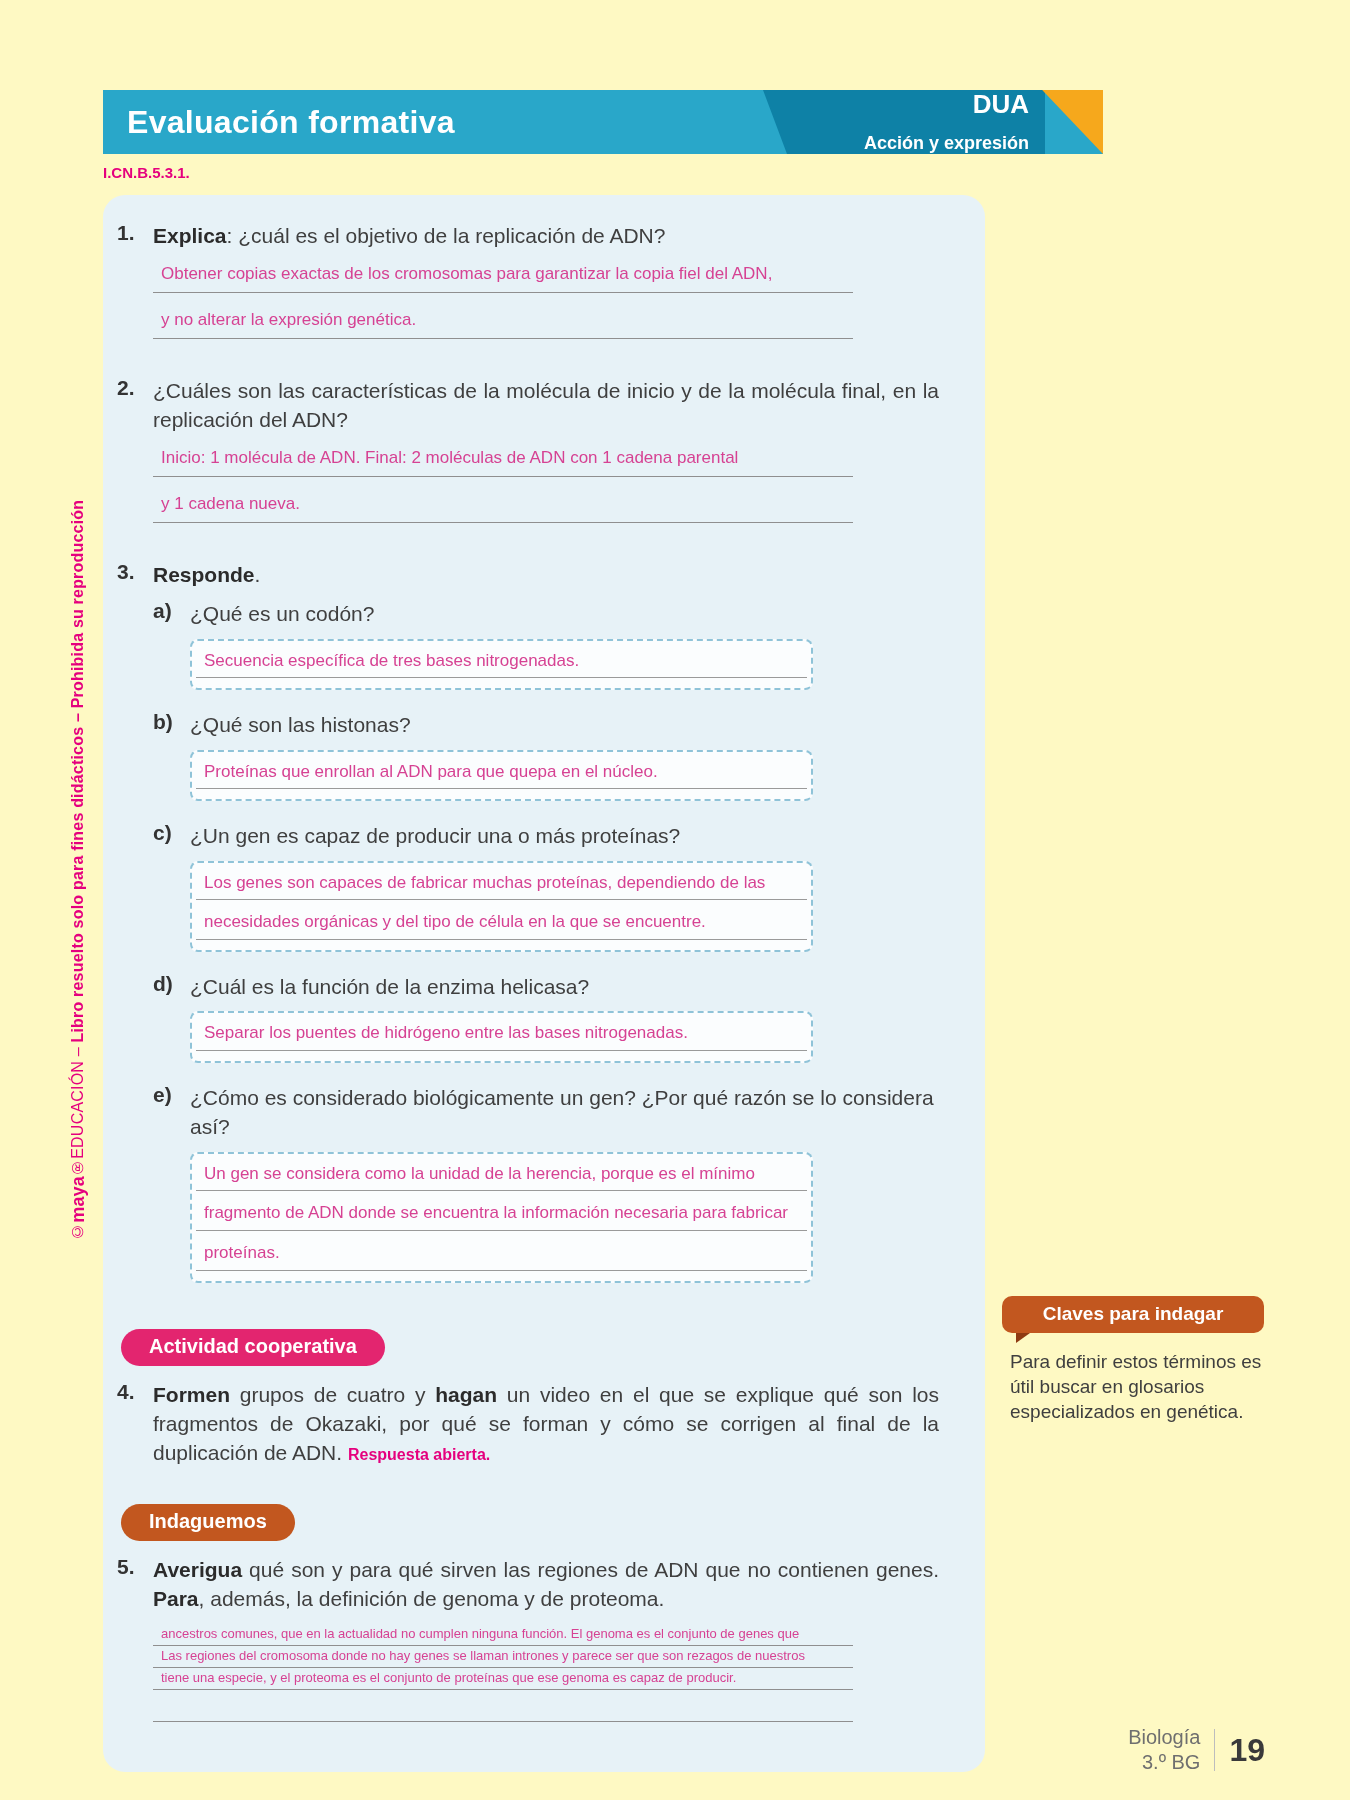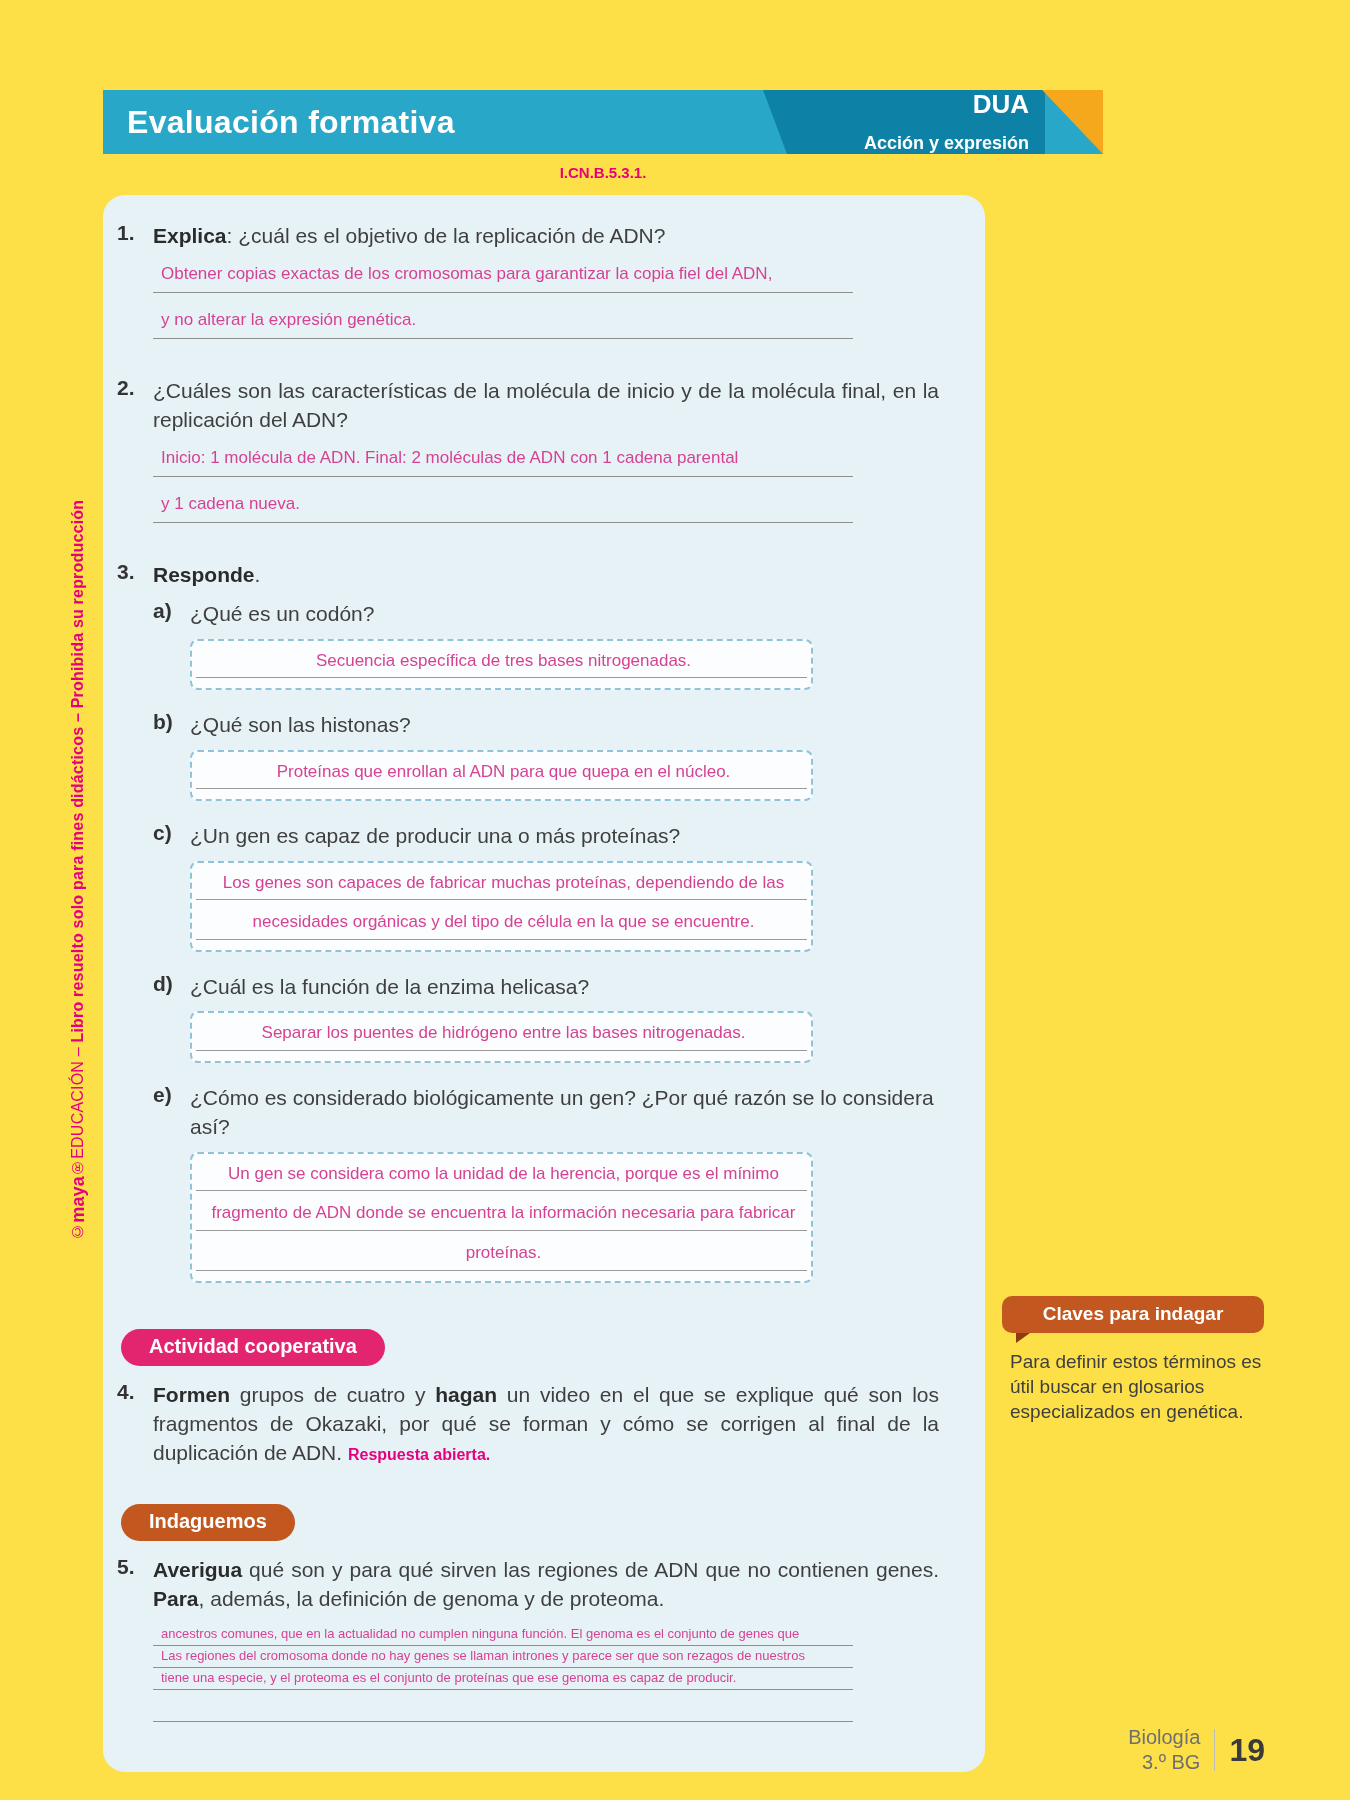--- a/index.html
+++ b/index.html
@@ -1,32 +1,32 @@
 <!DOCTYPE html>
 <html><head>
 <meta charset="utf-8">
 <style>
   * { margin:0; padding:0; box-sizing:border-box; }
   html,body { width:1350px; height:1800px; background:#ffffff;
     font-family:"Liberation Sans","DejaVu Sans",sans-serif; }
-  .page { position:relative; width:1350px; height:1800px; background:#fde047; overflow:hidden; }
+  .page { position:relative; width:1350px; height:1800px; background:#fef9c3; overflow:hidden; }
 
   
   .band { position:absolute; left:103px; top:90px; width:1000px; height:64px;
     background:#29A7C9; display:flex; align-items:center; }
   .band-title { color:#fff; font-size:32px; font-weight:700; padding-left:24px; letter-spacing:.3px; }
   .dua { position:absolute; right:58px; top:0; height:100%; width:300px; background:#0E81A6;
     clip-path:polygon(6% 0, 100% 0, 100% 100%, 14% 100%);
     display:flex; flex-direction:column; justify-content:space-between; align-items:flex-end;
     padding-right:16px; color:#fff; }
   .dua-title { font-size:26px; font-weight:700; line-height:1.1; }
   .dua-sub { font-size:18px; font-weight:700; }
   .corner { position:absolute; right:0; top:0; width:78px; height:100%; background:#F6A81C;
     clip-path:polygon(22% 0, 100% 0, 100% 100%); }
-  .code { position:absolute; top:164px; left:103px; width:1000px; text-align:center;
+  .code { position:absolute; top:164px; left:103px; width:1000px; text-align:left;
     color:#E5007E; font-size:15px; font-weight:600; }
 
   
   .side-note { position:absolute; left:68px; top:420px; height:900px;
     writing-mode:vertical-rl; transform:rotate(180deg); text-align:center;
     color:#E5007E; font-size:16px; letter-spacing:.2px; }
   .side-note .logo { font-weight:800; font-size:18px; }
   .side-note .bold { font-weight:700; }
 
   
@@ -42,21 +42,21 @@
 
   .ans-line { color:#D64293; font-size:17px; line-height:1.45;
     border-bottom:1.6px solid #8f8f8f; padding:2px 4px 5px 8px; margin-bottom:13px;
     white-space:nowrap; }
   .w1 { width:700px; max-width:100%; }
 
   .sub { display:flex; margin-bottom:6px; }
   .sub-letter { width:37px; flex-shrink:0; font-weight:700; font-size:21px; color:#333; }
   .sub-body { flex:1; min-width:0; }
   .dotted { border:2px dashed #8FC3D8; border-radius:8px; background:#FBFDFE;
-    padding:6px 4px 2px; width:623px; max-width:100%; margin-bottom:14px;text-align:center; }
+    padding:6px 4px 2px; width:623px; max-width:100%; margin-bottom:14px; }
   .dotted .ans-line { border-bottom:1.4px solid #9a9a9a; margin-bottom:8px; padding-bottom:4px; }
 
   .badge { display:inline-block; color:#fff; font-weight:700; font-size:20px;
     padding:6px 28px 8px; border-radius:19px; margin:2px 0 14px 4px; }
   .badge-pink { background:#E3256F; }
   .badge-rust { background:#C2571F; }
 
   .note { color:#E5007E; font-size:16px; font-weight:600; }
 
   .small-ans { color:#D64293; font-size:13px; line-height:1.55;

